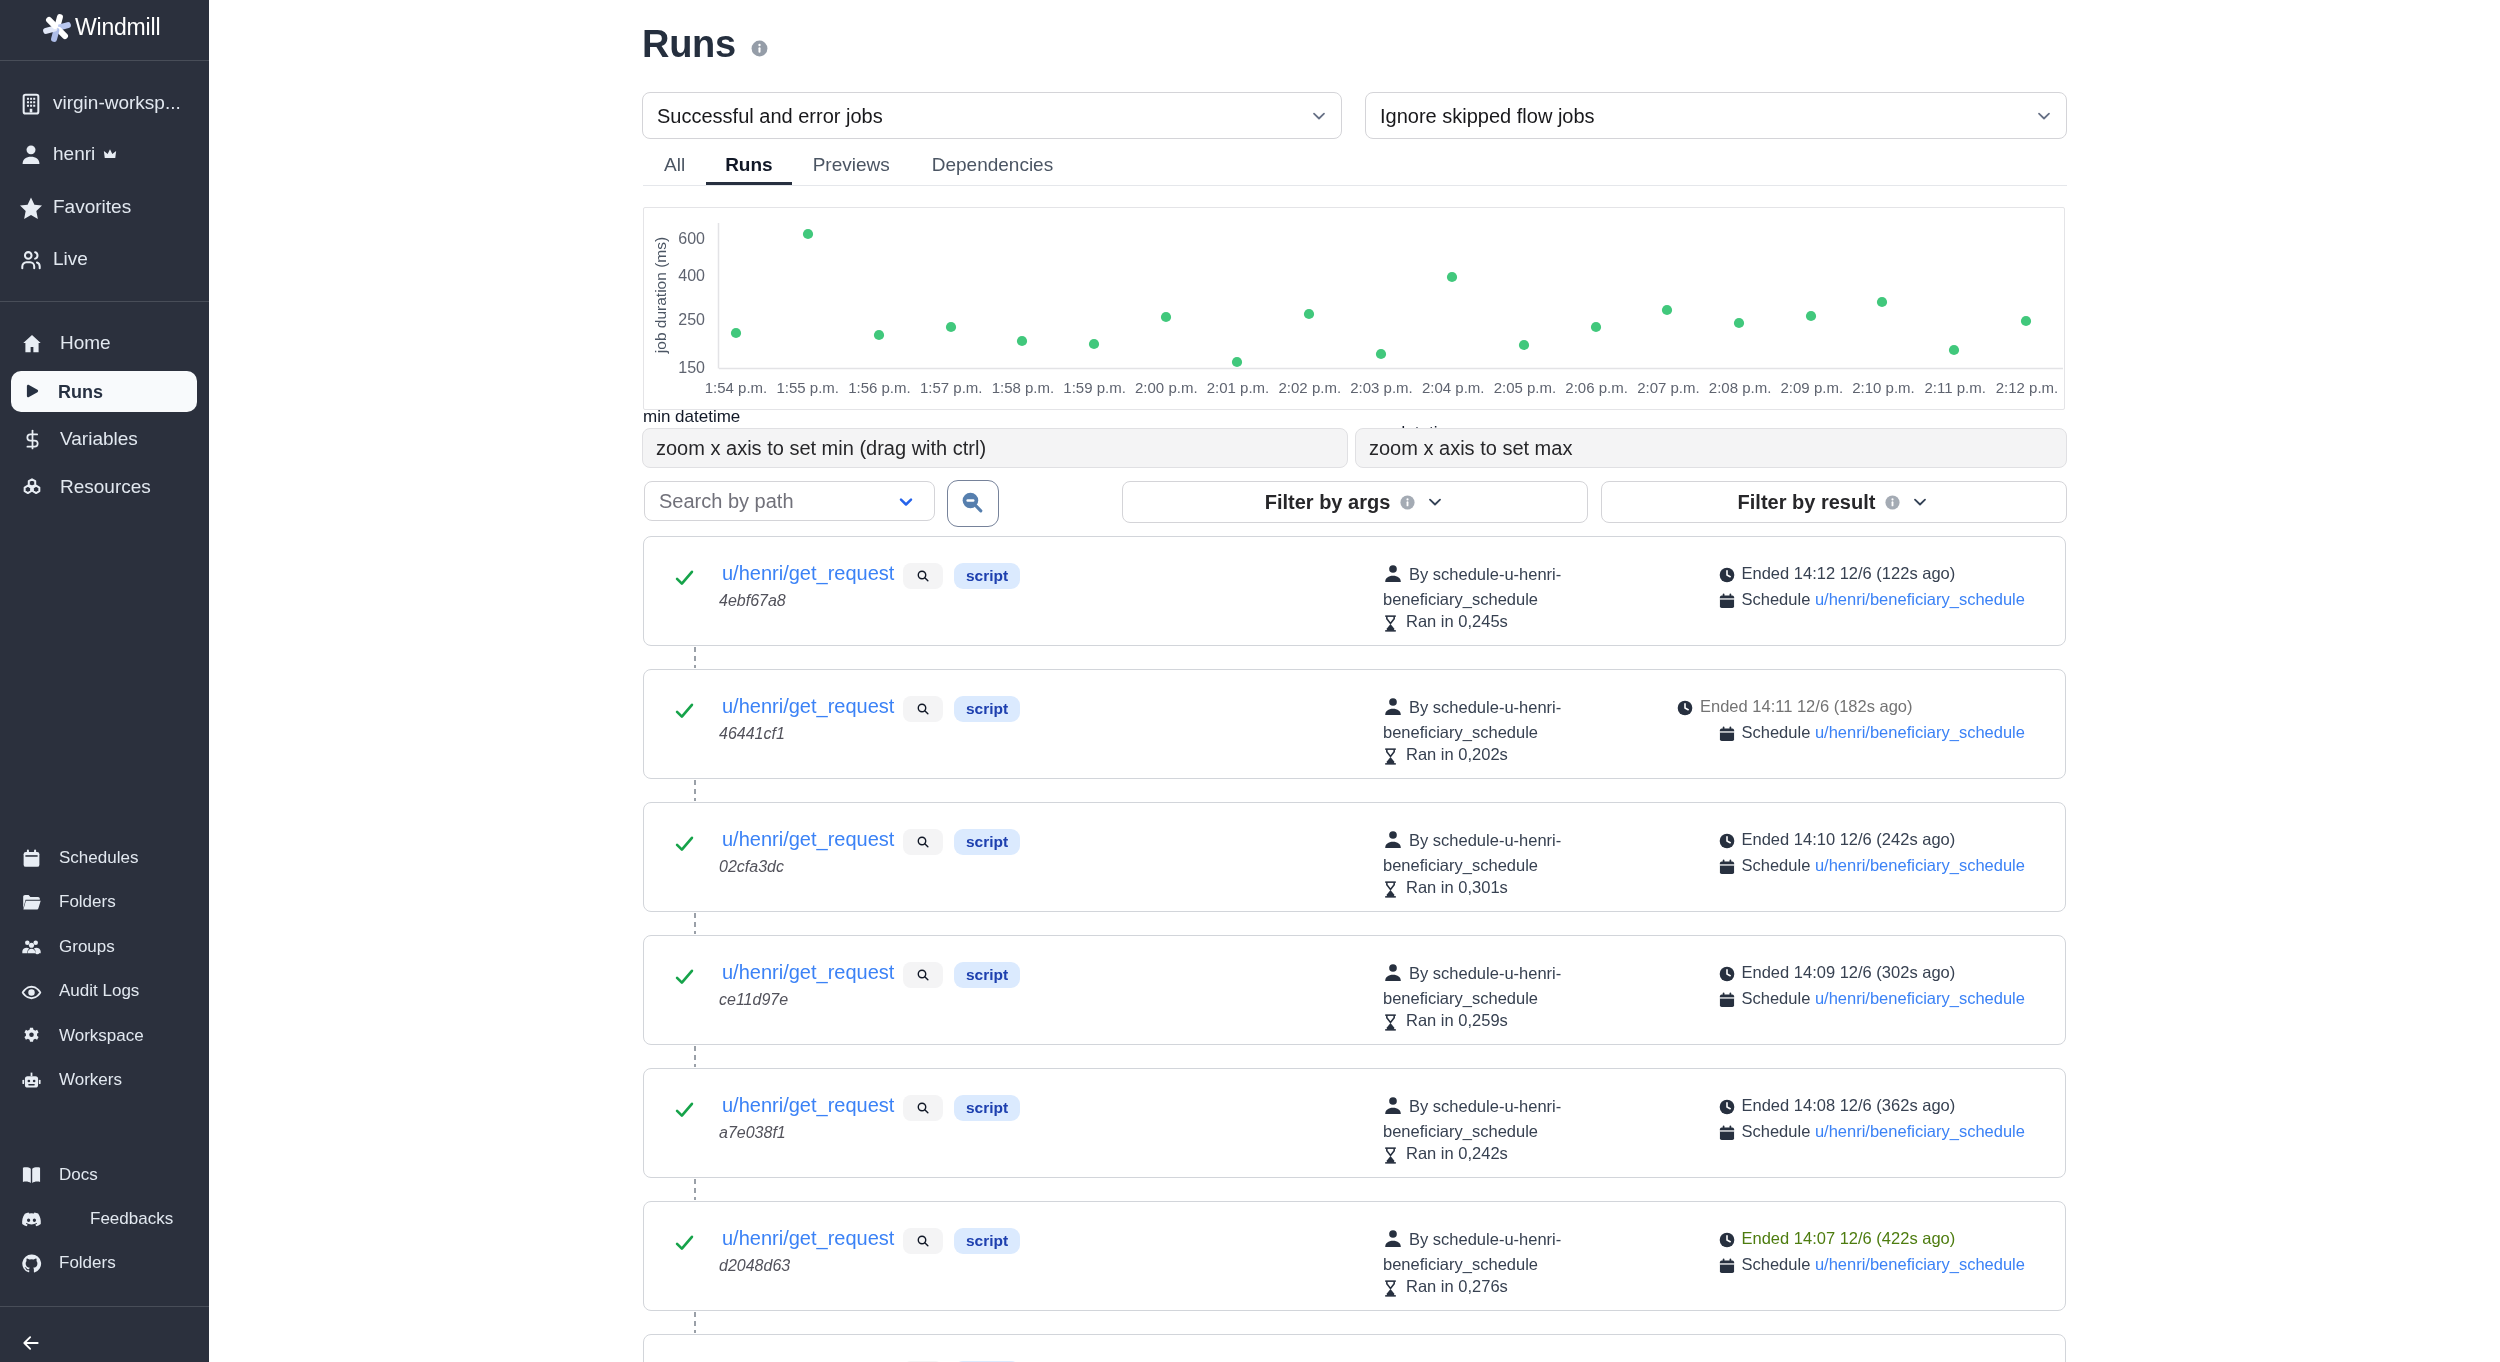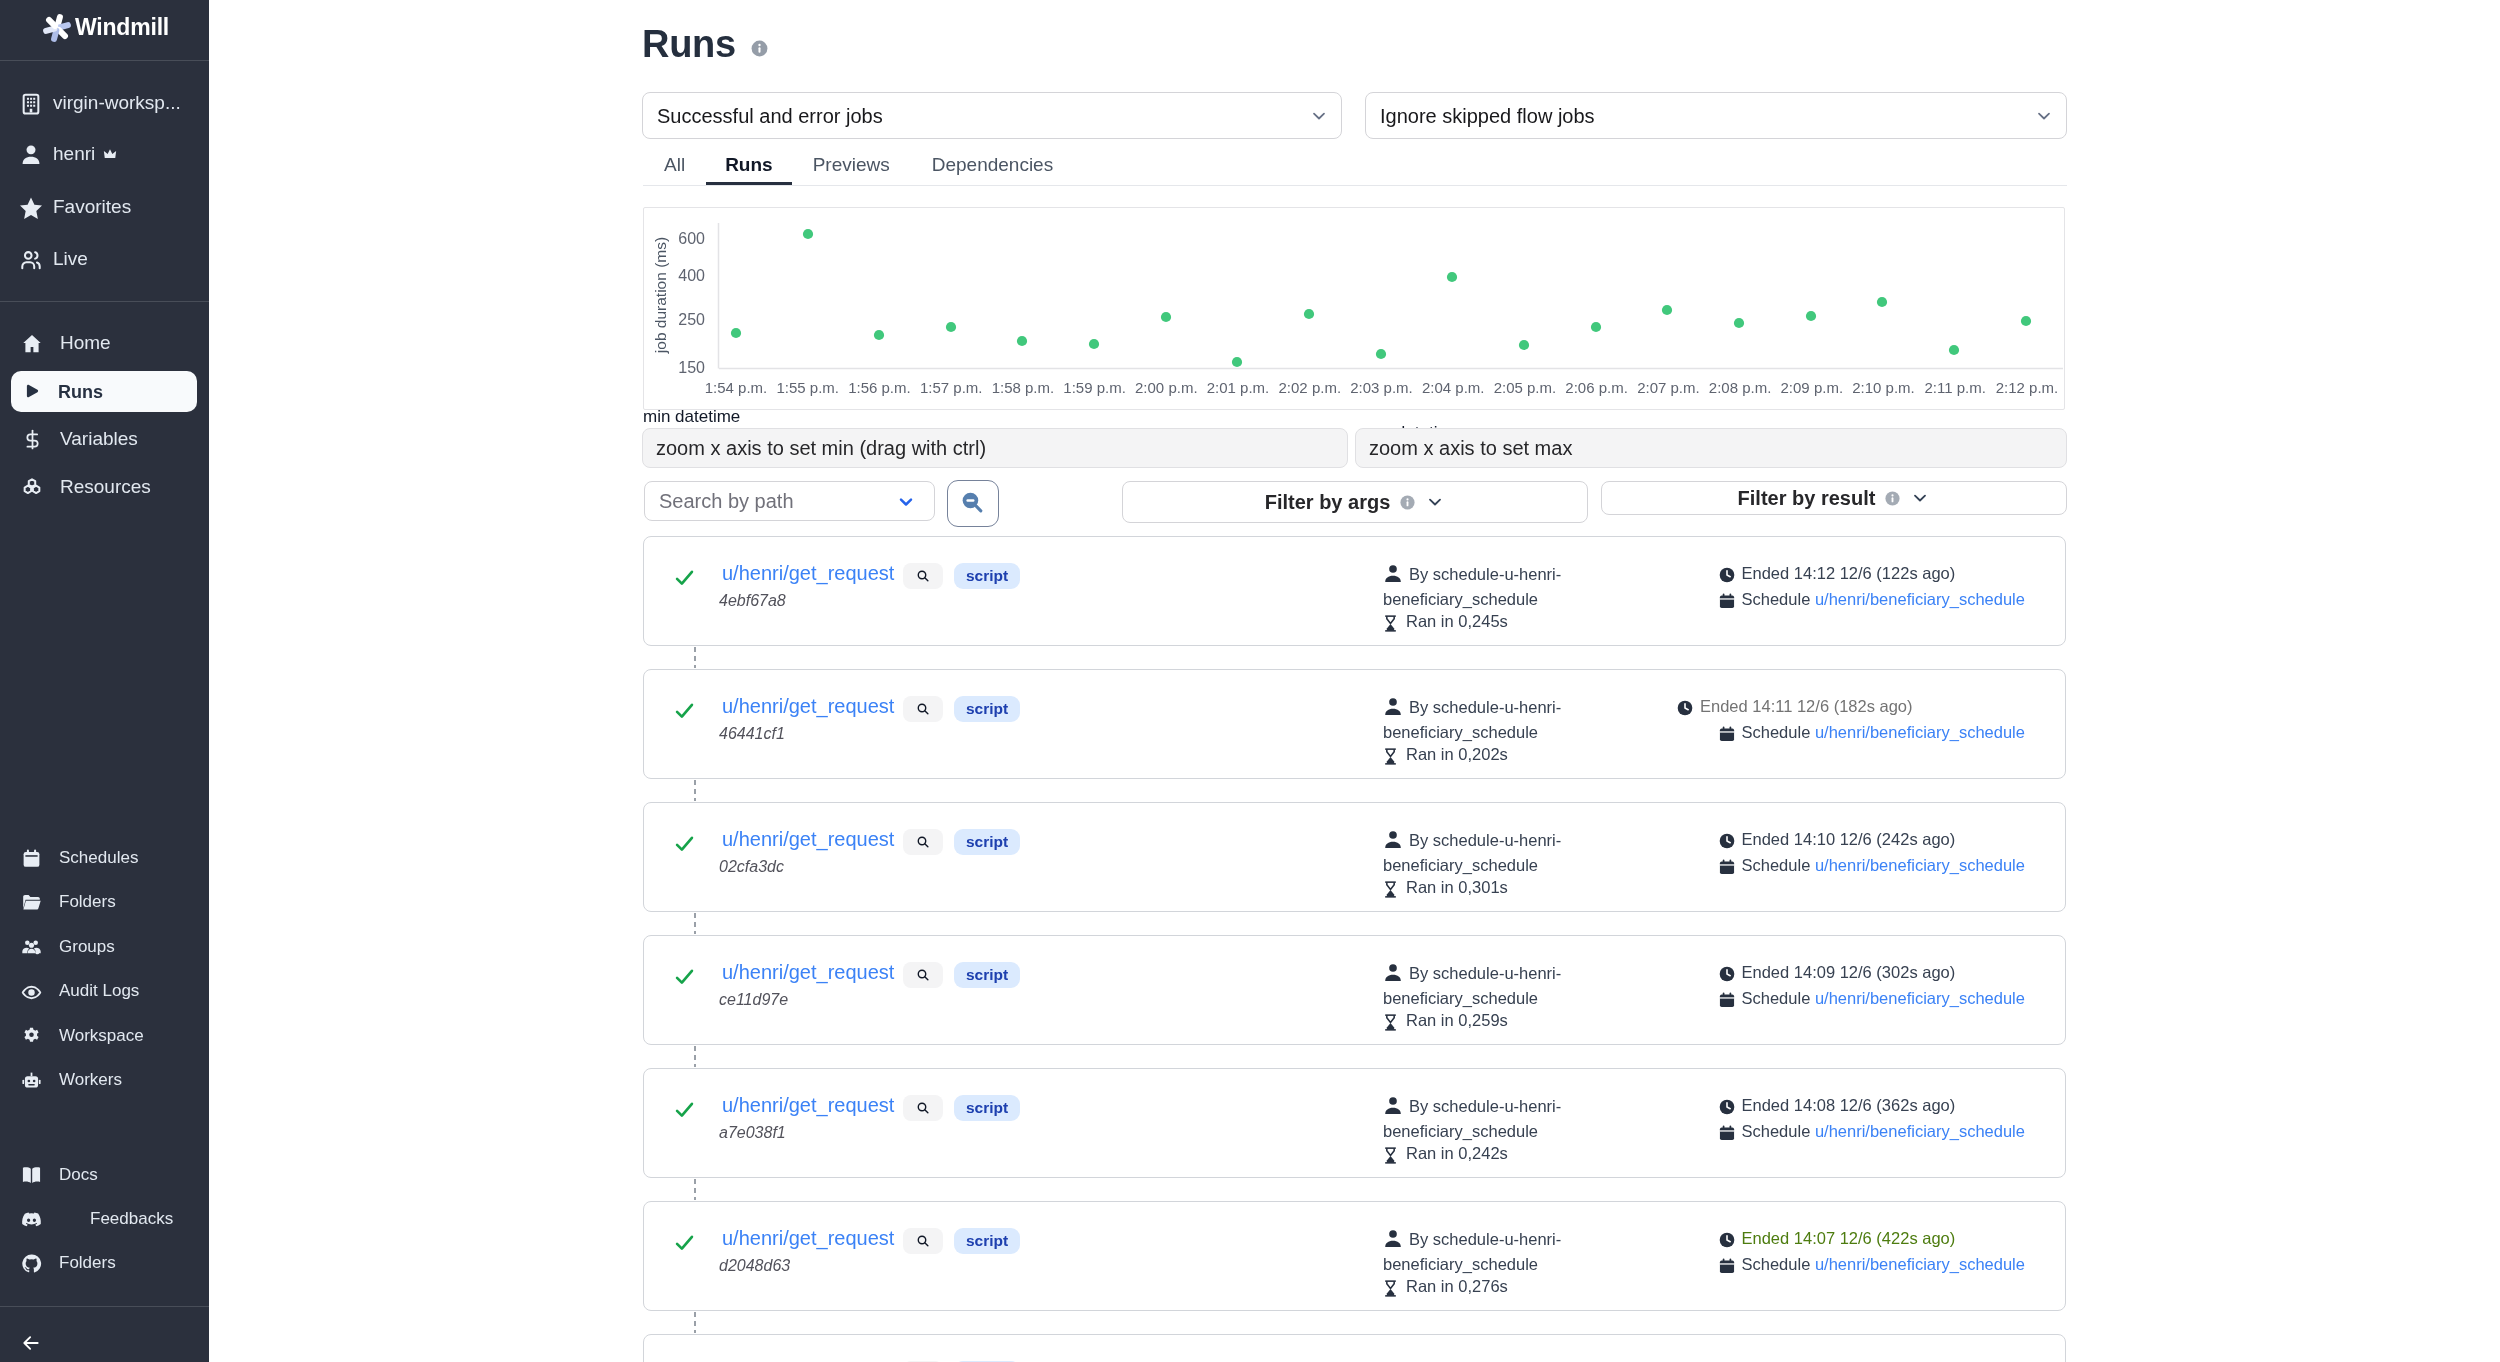--- a/index.html
+++ b/index.html
@@ -109,21 +109,21 @@
         <circle cx="12" cy="12" r="10" fill="#959da8"></circle>
         <g fill="#fff">
           <circle cx="12" cy="7.6" r="1.5"></circle>
           <rect x="10.7" y="10.4" width="2.6" height="7" rx="1.2"></rect>
         </g>
       </svg>
       <svg width="20" height="20" viewBox="0 0 24 24" style="">
         <path fill="none" stroke="#334155" stroke-width="2.2" stroke-linecap="round" stroke-linejoin="round" d="M6 9.2 12 15l6-5.8"></path>
       </svg>
     </div>
-    <div style="position:absolute;left:1601px;top:481px;width:466px;height:34px;border:1px solid #d4d4d8;border-radius:8px;background:#fff;box-sizing:border-box;display:flex;align-items:center;justify-content:center;gap:9px;">
+    <div style="position:absolute;left:1601px;top:481px;width:466px;height:42px;border:1px solid #d4d4d8;border-radius:8px;background:#fff;box-sizing:border-box;display:flex;align-items:center;justify-content:center;gap:9px;">
       <span style="font-size:20px;font-weight:600;color:#27272a;">Filter by result</span>
       <svg width="17" height="17" viewBox="0 0 24 24" style="opacity:.85">
         <circle cx="12" cy="12" r="10" fill="#959da8"></circle>
         <g fill="#fff">
           <circle cx="12" cy="7.6" r="1.5"></circle>
           <rect x="10.7" y="10.4" width="2.6" height="7" rx="1.2"></rect>
         </g>
       </svg>
       <svg width="20" height="20" viewBox="0 0 24 24" style="">
         <path fill="none" stroke="#334155" stroke-width="2.2" stroke-linecap="round" stroke-linejoin="round" d="M6 9.2 12 15l6-5.8"></path>
@@ -396,21 +396,21 @@
   </div>
 <div style="position:fixed;left:0;top:0;width:209px;height:1362px;background:#2b303d;z-index:5;">
     <div style="position:absolute;left:42px;top:13px;"><svg width="30" height="30" viewBox="0 0 24 24">
         <rect x="9.6" y="0.6" width="4.8" height="11.6" rx="2.3" fill="#ffffff" transform="rotate(15 12 12)"></rect>
         <rect x="9.6" y="0.6" width="4.8" height="11.6" rx="2.3" fill="#b9c7ef" transform="rotate(75 12 12)"></rect>
         <rect x="9.6" y="0.6" width="4.8" height="11.6" rx="2.3" fill="#ffffff" transform="rotate(135 12 12)"></rect>
         <rect x="9.6" y="0.6" width="4.8" height="11.6" rx="2.3" fill="#aebde8" transform="rotate(195 12 12)"></rect>
         <rect x="9.6" y="0.6" width="4.8" height="11.6" rx="2.3" fill="#e2e8f8" transform="rotate(255 12 12)"></rect>
         <rect x="9.6" y="0.6" width="4.8" height="11.6" rx="2.3" fill="#ffffff" transform="rotate(315 12 12)"></rect>
       </svg></div>
-    <div style="position:absolute;left:75px;top:14px;font-size:23px;font-weight:700;color:#fff;letter-spacing:-0.2px;">Windmill</div>
+    <div style="position:absolute;left:75px;top:14px;font-size:23px;font-weight:400;color:#fff;letter-spacing:-0.2px;">Windmill</div>
     <div style="position:absolute;left:0;top:60px;width:209px;height:1px;background:rgba(255,255,255,0.14);"></div>
     <div style="position:absolute;left:20px;top:93px;width:22px;height:22px;"><svg width="22" height="22" viewBox="0 0 24 24" style="">
         <rect x="4" y="1.8" width="16" height="20.6" rx="2" fill="none" stroke="#e8edf4" stroke-width="2.2" stroke-linecap="round" stroke-linejoin="round"></rect>
         <g fill="#e8edf4">
           <rect x="7.6" y="5.2" width="2.2" height="2.2"></rect>
           <rect x="11" y="5.2" width="2.2" height="2.2"></rect>
           <rect x="14.4" y="5.2" width="2.2" height="2.2"></rect>
           <rect x="7.6" y="9" width="2.2" height="2.2"></rect>
           <rect x="11" y="9" width="2.2" height="2.2"></rect>
           <rect x="14.4" y="9" width="2.2" height="2.2"></rect>

